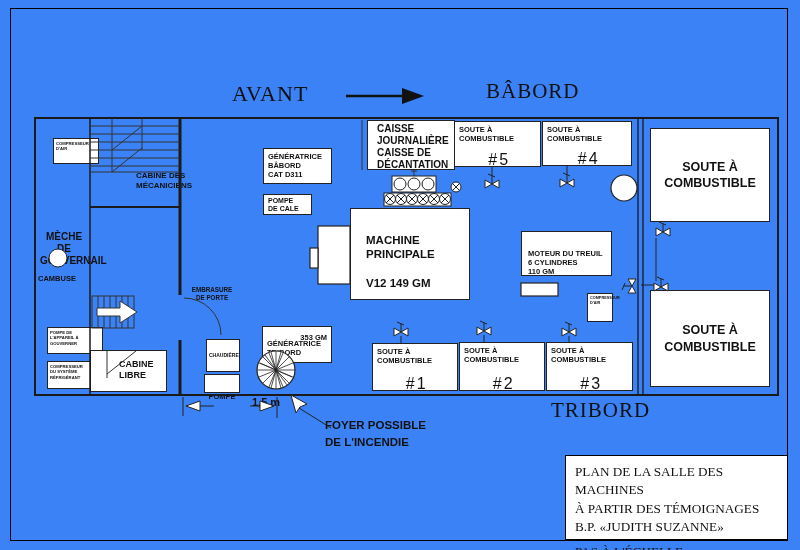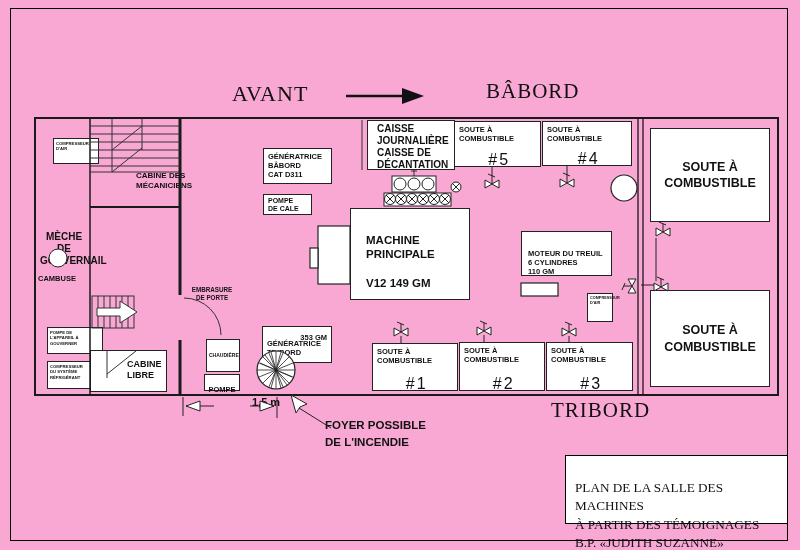--- a/index.html
+++ b/index.html
@@ -1,35 +1,35 @@
 <!DOCTYPE html>
 <html><head>
 <meta charset="utf-8">
 <style>
   html,body{margin:0;padding:0;background:#fff;}
-  .page{position:relative;width:800px;height:550px;background:#f9a8d4;overflow:hidden;
+  .page{position:relative;width:800px;height:550px;background:#3b82f6;overflow:hidden;
         font-family:"Liberation Sans",sans-serif;color:#111;}
   .frame{position:absolute;left:10px;top:8px;width:776px;height:531px;border:1.5px solid #000;}
   .lbl{position:absolute;white-space:pre-line;line-height:1.2;}
   .serif{font-family:"Liberation Serif",serif;}
   .box{position:absolute;border:1.2px solid #222;background:#fff;white-space:pre-line;
        font-weight:bold;line-height:1.2;box-sizing:border-box;}
   .tinybox{font-size:4.2px;padding:2px;line-height:1.25;}
   .soute{position:absolute;border:1.3px solid #222;background:#fff;box-sizing:border-box;}
   .soute .slabel{position:absolute;left:4px;top:3px;font-weight:bold;font-size:7.5px;
                  line-height:1.25;white-space:pre-line;}
   .soute .snum{position:absolute;left:50%;bottom:-3px;transform:translateX(-42%);
                font-size:16px;letter-spacing:2px;}
   .bigsoute{position:absolute;border:1.4px solid #222;background:#fff;display:flex;
             align-items:center;justify-content:center;text-align:center;font-weight:bold;
             font-size:12.5px;line-height:1.3;white-space:pre-line;box-sizing:border-box;}
-  .cartouche{position:absolute;left:565px;top:455px;width:223px;height:69px;
+  .cartouche{position:absolute;left:565px;top:455px;width:223px;height:85px;
              border:1.2px solid #000;background:#fff;box-sizing:border-box;
              font-family:"Liberation Serif",serif;font-size:13.2px;line-height:1.4;
-             padding:23px 6px 0 9px;}
+             padding:7px 6px 0 9px;}
   .cartouche .l4{margin-top:6px;}
   svg.overlay{position:absolute;left:0;top:0;pointer-events:none;}
 </style>
 </head>
 <body>
 
 <div class="page">
   <div class="frame"></div>
 
   <div class="lbl serif" style="left:232px;top:81px;font-size:22px;letter-spacing:1px;">AVANT</div>
@@ -42,21 +42,21 @@
 MÉCANICIENS</div>
   <div class="lbl" style="left:40px;top:231px;font-size:10px;font-weight:bold;text-align:center;width:48px;">MÈCHE DE
 GOUVERNAIL</div>
   <div class="lbl" style="left:38px;top:274px;font-size:7.5px;font-weight:bold;">CAMBUSE</div>
   <div class="box tinybox" style="left:47px;top:327px;width:56px;height:27px;">POMPE DE
 L'APPAREIL À
 GOUVERNER</div>
   <div class="box tinybox" style="left:47px;top:361px;width:56px;height:28px;">COMPRESSEUR
 DU SYSTÈME
 RÉFRIGÉRANT</div>
-  <div class="box" style="left:90px;top:350px;width:77px;height:42px;font-size:9px;padding:8px 0 0 36px;border-width:1.4px;">CABINE
+  <div class="box" style="left:90px;top:350px;width:77px;height:42px;font-size:9px;padding:8px 0 0 28px;border-width:1.4px;">CABINE
 LIBRE</div>
 
   <div class="box" style="left:263px;top:148px;width:69px;height:36px;font-size:7.5px;padding:3px 4px;">GÉNÉRATRICE
 BÂBORD
 CAT D311</div>
   <div class="box" style="left:263px;top:194px;width:49px;height:21px;font-size:7px;padding:2px 4px;">POMPE
 DE CALE</div>
   <div class="box" style="left:367px;top:120px;width:88px;height:50px;font-size:10px;padding:2px 9px;">CAISSE
 JOURNALIÈRE
 CAISSE DE
@@ -66,21 +66,21 @@
 
 V12 149 GM</div>
   <div class="box" style="left:521px;top:231px;width:91px;height:45px;font-size:7.5px;padding:17px 6px;">MOTEUR DU TREUIL
 6 CYLINDRES
 110 GM</div>
   <div class="box tinybox" style="left:587px;top:293px;width:26px;height:29px;font-size:3.8px;">COMPRESSEUR
 D'AIR</div>
   <div class="lbl" style="left:186px;top:286px;font-size:6.3px;font-weight:bold;text-align:center;width:52px;">EMBRASURE
 DE PORTE</div>
   <div class="box" style="left:206px;top:339px;width:34px;height:33px;font-size:5px;padding:12px 1px 0 2px;text-align:center;">CHAUDIÈRE</div>
-  <div class="box" style="left:204px;top:374px;width:36px;height:17px;font-size:7.5px;padding:10px 0 0 0;text-align:center;">POMPE</div>
+  <div class="box" style="left:204px;top:374px;width:36px;height:17px;font-size:7.5px;padding:17px 0 0 0;text-align:center;">POMPE</div>
   <div class="box" style="left:262px;top:326px;width:70px;height:37px;font-size:7.5px;padding:3px 4px;">
     <span>GÉNÉRATRICE
 TRIBORD</span>
     <span style="position:absolute;right:4px;bottom:20px;margin-top:36px;">353 GM</span>
   </div>
 
   <div class="soute" style="left:454px;top:121px;width:87px;height:46px;">
     <span class="slabel">SOUTE À
 COMBUSTIBLE</span>
     <span class="snum">#5</span>

